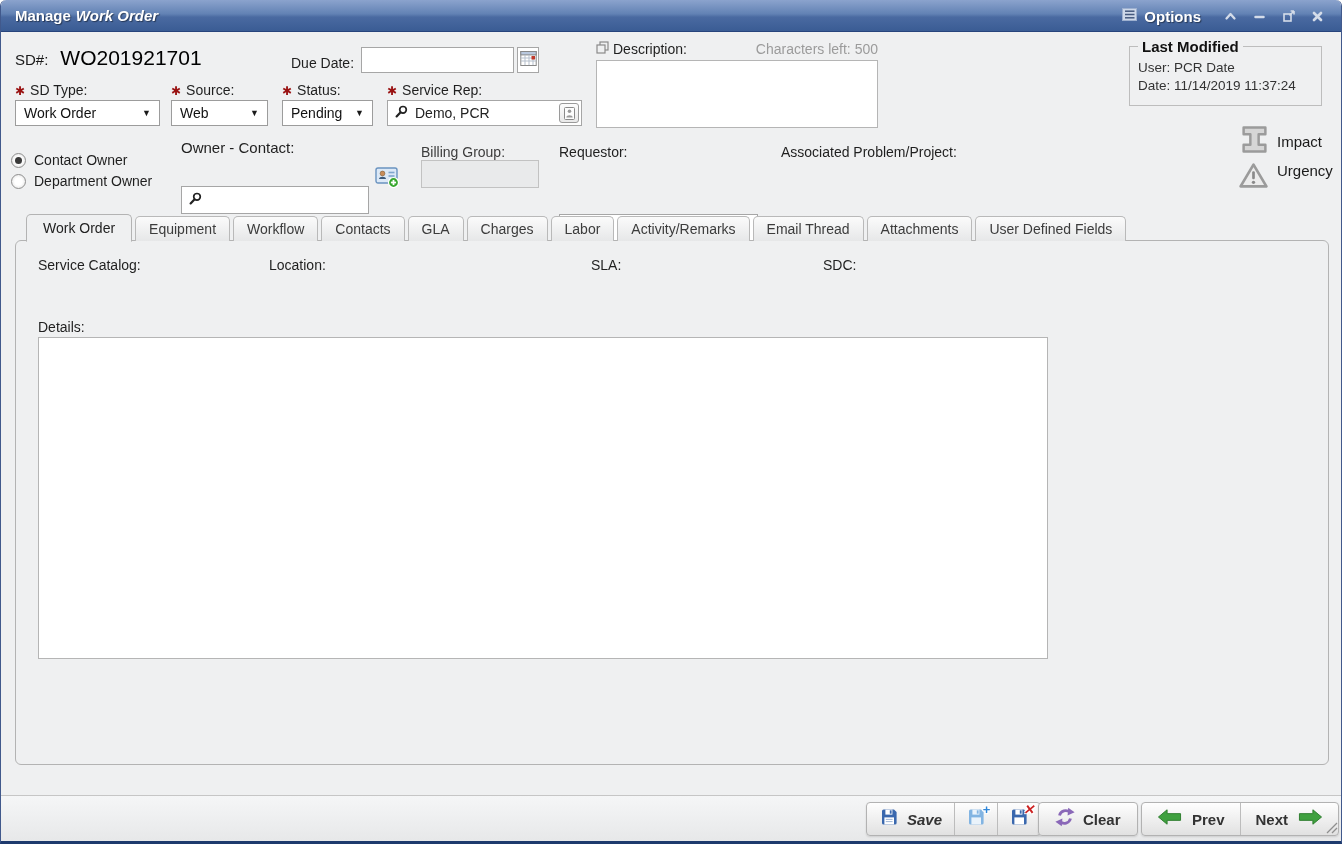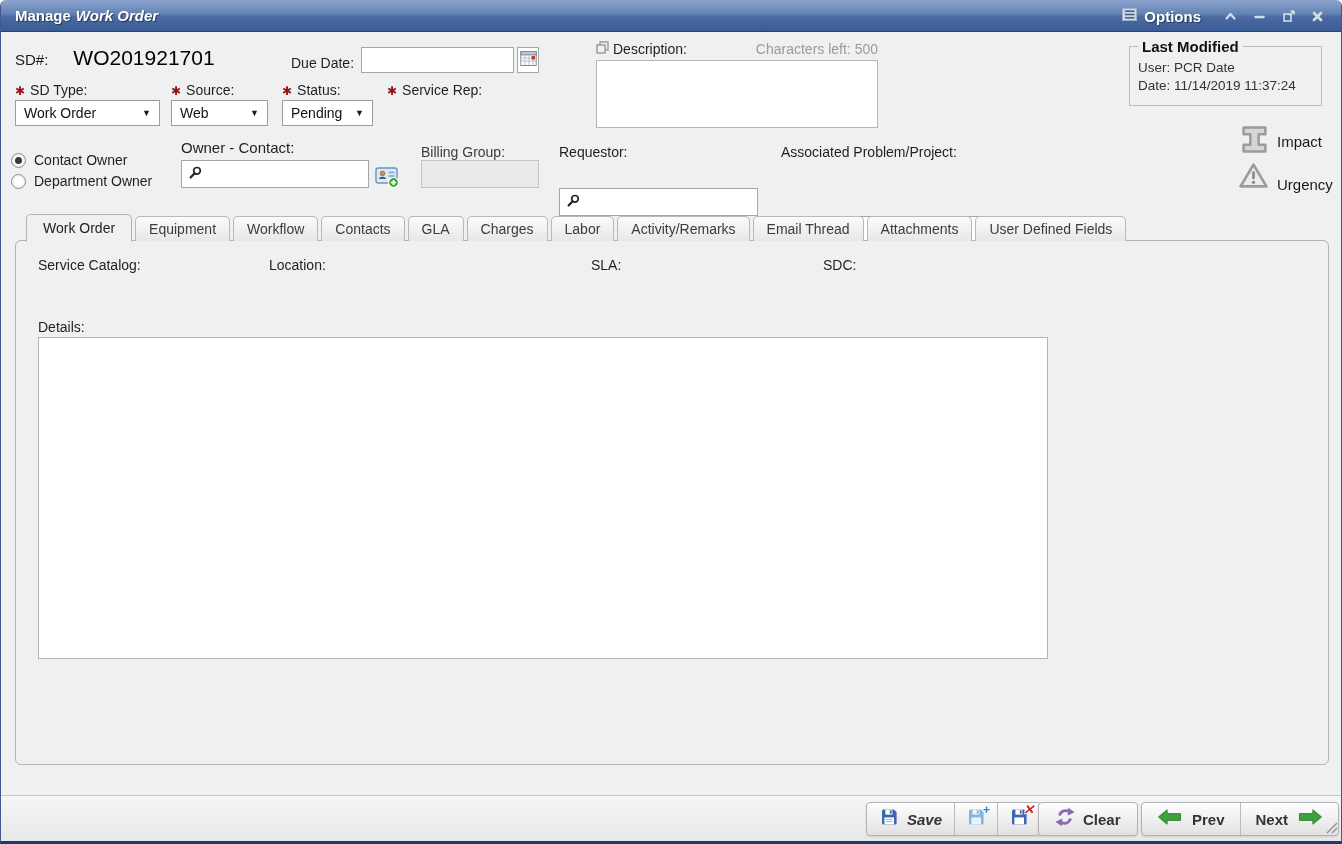--- a/index.html
+++ b/index.html
@@ -147,21 +147,21 @@
           </svg>
       </div>
       <div class="winctl">
         <svg width="13" height="13" viewBox="0 0 13 13">
             <path d="M3 3 L10 10 M10 3 L3 10" stroke="#d4dce9" stroke-width="2.7" stroke-linecap="round"></path>
           </svg>
       </div>
     </div>
   </div>
 
-  <div class="abs" style="left:14px; top:46px; display:flex; align-items:baseline; gap:25px;">
+  <div class="abs" style="left:14px; top:46px; display:flex; align-items:baseline; gap:12px;">
     <span style="font-size:15px; color:#1a1a1a;">SD#:</span>
     <span style="font-size:21px; color:#000;">WO201921701</span>
   </div>
 
   <span class="abs lbl" style="left:290px; top:55px;">Due Date:</span>
   <input class="abs inputbox" style="left: 360px; top: 47px; width: 153px;" value="">
   <div class="abs" style="left:516px; top:47px; width:22px; height:26px; background:#fff; border:1px solid #a6a6a6; display:flex; align-items:center; justify-content:center; cursor:pointer;">
     <span>
       <svg width="17" height="17" viewBox="0 0 17 17">
           <rect x="0.8" y="1.5" width="15.4" height="14" fill="#fff" stroke="#888"></rect>
@@ -206,30 +206,46 @@
     <span class="caret">▼</span>
   </div>
   <div class="selectbox abs" style="left:170px; top:100px; width:97px;">
     <span>Web</span>
     <span class="caret">▼</span>
   </div>
   <div class="selectbox abs" style="left:281px; top:100px; width:91px;">
     <span>Pending</span>
     <span class="caret">▼</span>
   </div>
+  <div class="search-field abs" style="left:386px; top:100px; width:195px;">
+    <span>
+      <svg width="13" height="13" viewBox="0 0 13 13">
+          <circle cx="8" cy="4.8" r="3.3" fill="none" stroke="#222" stroke-width="1.7"></circle>
+          <line x1="5.4" y1="7.4" x2="1.6" y2="11.4" stroke="#222" stroke-width="2.2" stroke-linecap="round"></line>
+        </svg>
+    </span>
+    <input value="Demo, PCR" style="">
+    <span class="abs" style="right:2px; top:2px; width:20px; height:20px; border:1px solid #9a9a9a; border-radius:3px; background:linear-gradient(#fdfdfd,#e9e9e9); display:flex; align-items:center; justify-content:center; cursor:pointer;">
+      <svg width="11" height="13" viewBox="0 0 11 13">
+          <rect x="0.5" y="0.5" width="10" height="12" rx="1" fill="#fdfdfd" stroke="#8a8a8a"></rect>
+          <circle cx="5.5" cy="4.2" r="1.8" fill="#9a9a9a"></circle>
+          <path d="M2.3 10.5 C2.3 7.6 8.7 7.6 8.7 10.5 Z" fill="#9a9a9a"></path>
+        </svg>
+    </span>
+  </div>
 
   <div class="abs" style="left:1240px; top:125px; display:flex; align-items:center; gap:9px; cursor:pointer;">
     <span>
       <svg width="27" height="29" viewBox="0 0 26 28">
           <path d="M2.5 2.5 H23.5 V9 H17 V19 H23.5 V25.5 H2.5 V19 H9 V9 H2.5 Z" fill="#d6d6d6" stroke="#9b9b9b" stroke-width="2.4" stroke-linejoin="round"></path>
         </svg>
     </span>
     <span style="font-size:15px; color:#1a1a1a;">Impact</span>
   </div>
-  <div class="abs" style="left:1237px; top:162px; display:flex; align-items:flex-end; gap:8px; cursor:pointer;">
+  <div class="abs" style="left:1237px; top:162px; display:flex; align-items:flex-start; gap:8px; cursor:pointer;">
     <span>
       <svg width="31" height="27" viewBox="0 0 30 26">
           <path d="M15 2.5 L27.5 23.5 H2.5 Z" fill="#ececec" stroke="#9b9b9b" stroke-width="2.6" stroke-linejoin="round"></path>
           <rect x="13.7" y="9" width="2.6" height="7.6" rx="1.2" fill="#8a8a8a"></rect>
           <circle cx="15" cy="19.6" r="1.6" fill="#8a8a8a"></circle>
         </svg>
     </span>
     <span style="font-size:15px; color:#1a1a1a;">Urgency</span>
   </div>
 

